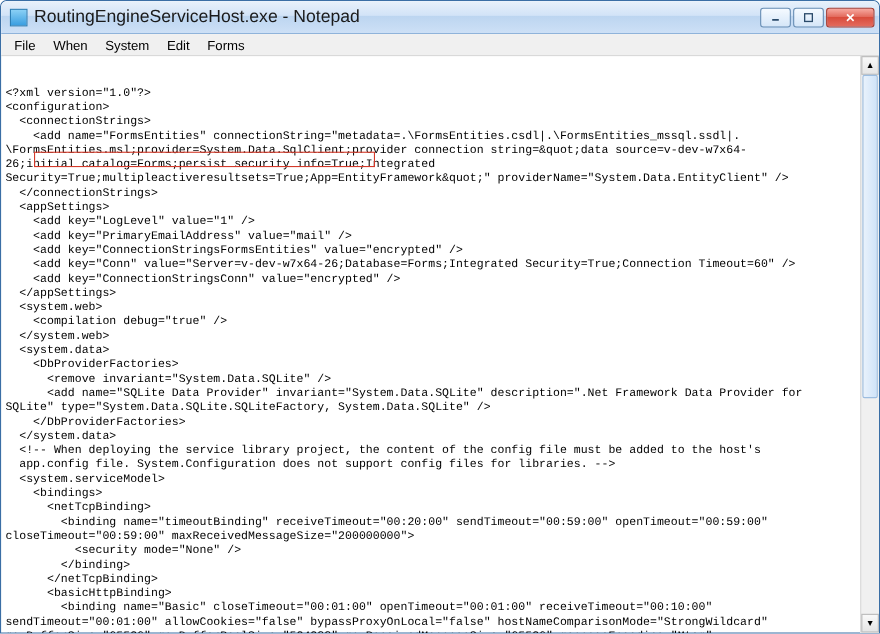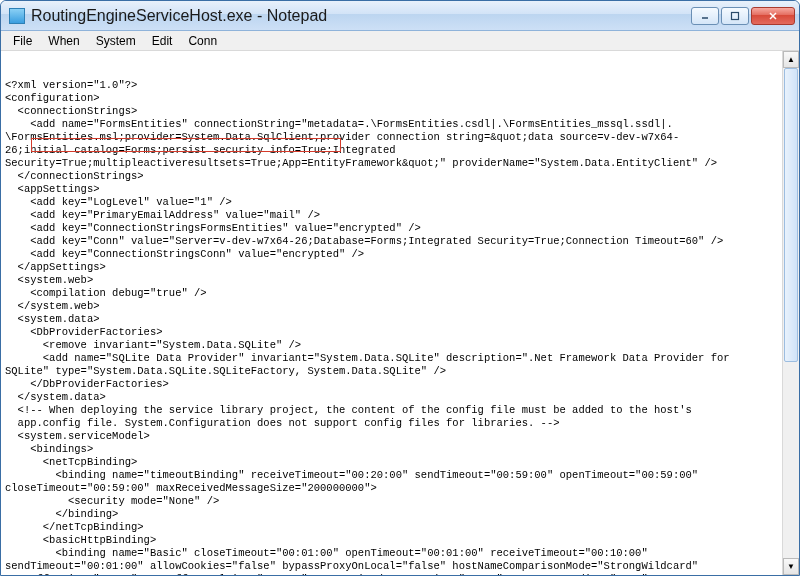--- a/index.html
+++ b/index.html
@@ -46,21 +46,21 @@
         </svg>
     </div>
   </div>
 </div>
 
 <div class="menubar">
   <span>File</span>
   <span>When</span>
   <span>System</span>
   <span>Edit</span>
-  <span>Conn</span>
+  <span>Forms</span>
 </div>
 
 <div class="content-wrapper">
   <div class="content">
     <div class="content-inner">&lt;?xml version="1.0"?&gt;
 &lt;configuration&gt;
   &lt;connectionStrings&gt;
     &lt;add name="FormsEntities" connectionString="metadata=.\FormsEntities.csdl|.\FormsEntities_mssql.ssdl|.
 \FormsEntities.msl;provider=System.Data.SqlClient;provider connection string=&amp;quot;data source=v-dev-w7x64-
 26;initial catalog=Forms;persist security info=True;Integrated

